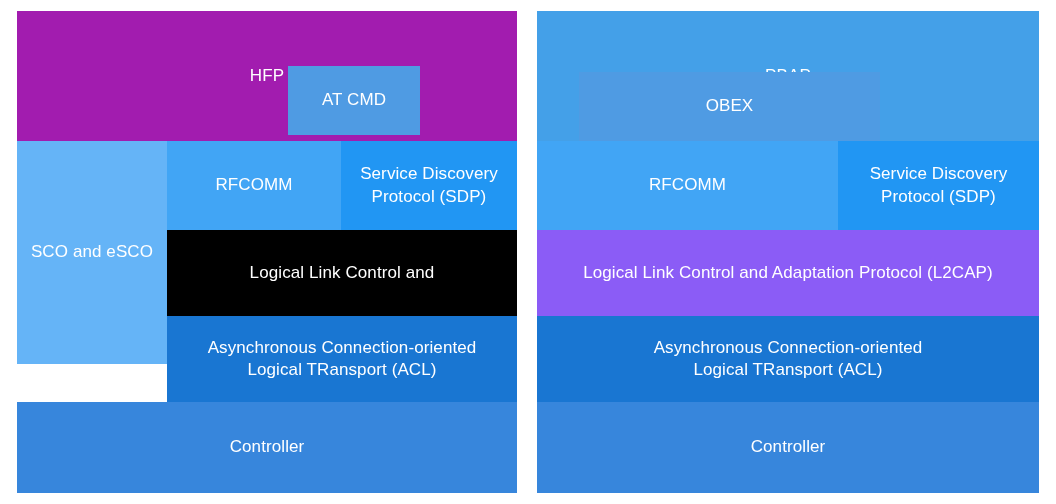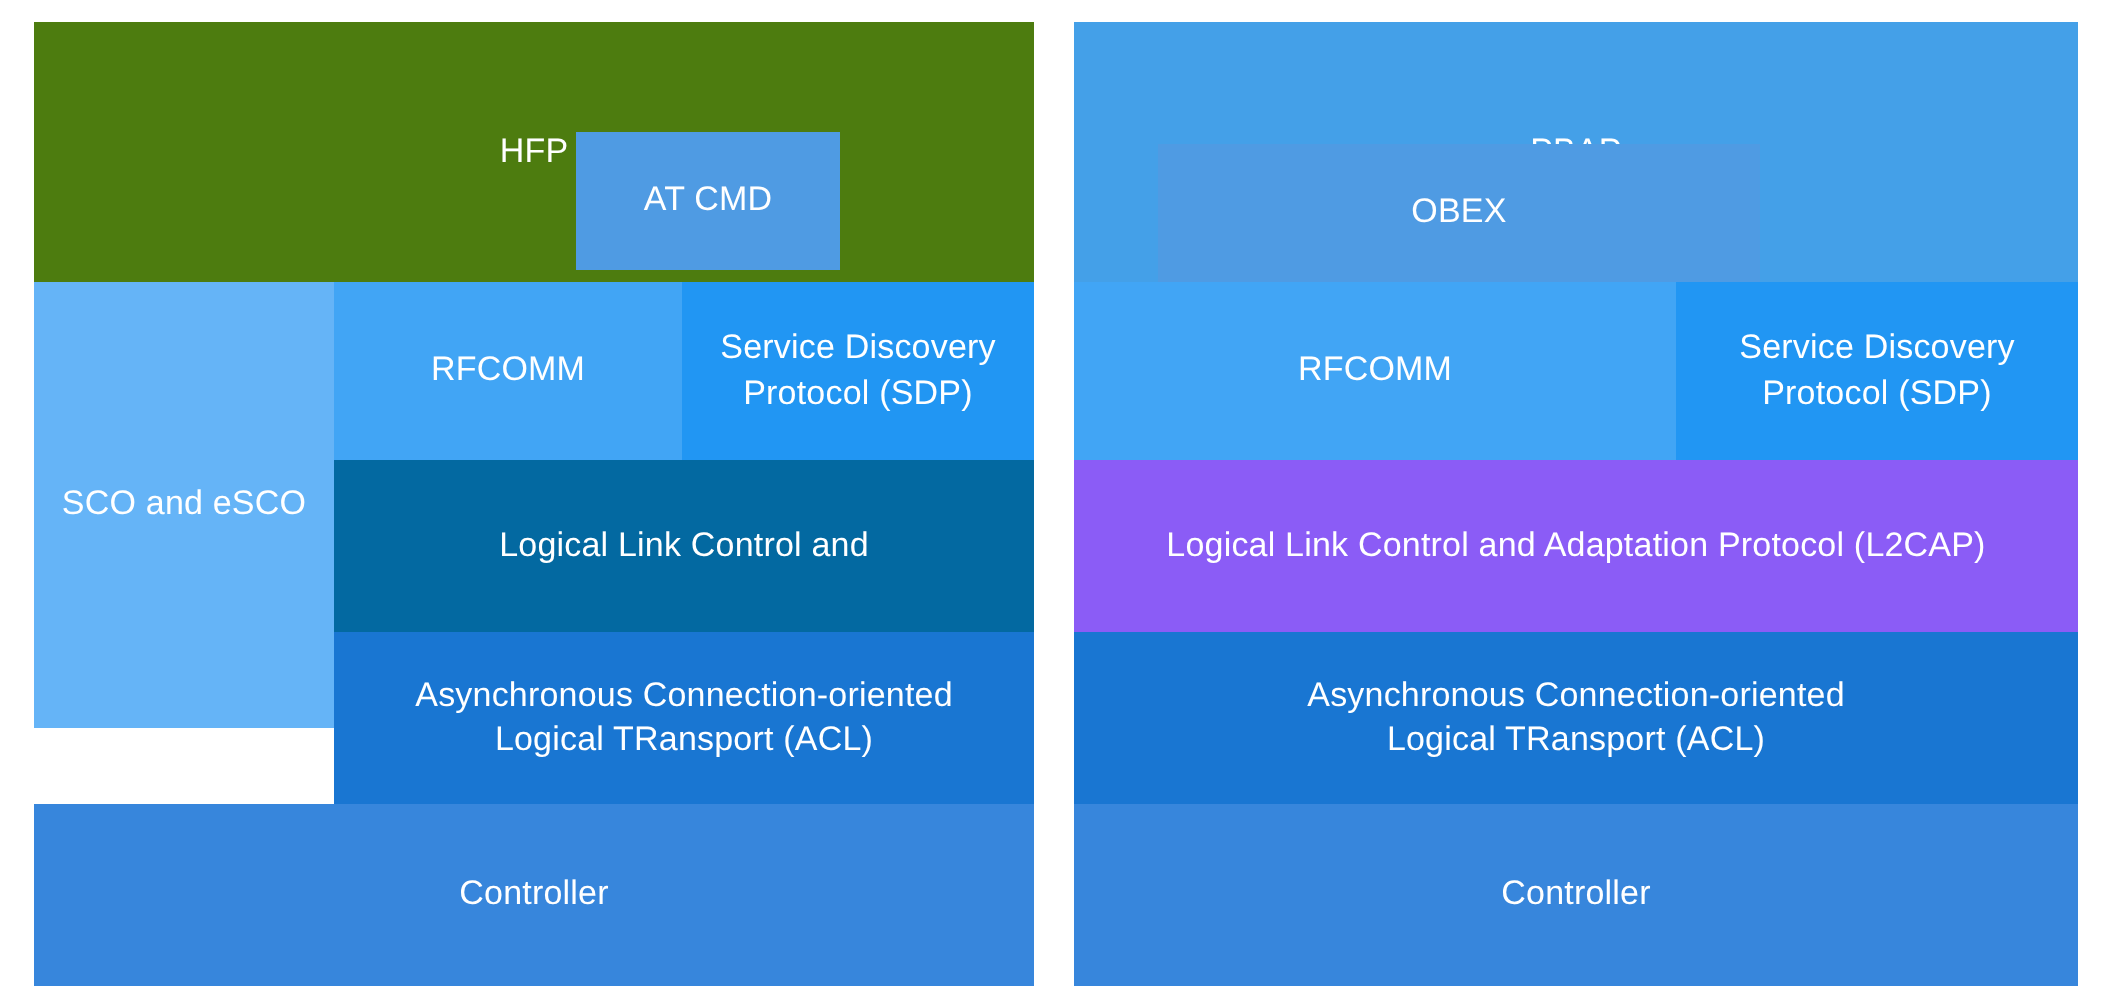--- a/index.html
+++ b/index.html
@@ -49,21 +49,21 @@
   .r-sdp      {left:301px; top:130px; width:201px; height:89px;}
   .r-l2cap    {left:0;   top:219px; width:502px; height:86px;}
   .r-acl      {left:0;   top:305px; width:502px; height:86px;}
   .r-ctrl     {left:0;   top:391px; width:502px; height:91px;}
 </style>
 </head>
 <body style="background-color: rgb(255, 255, 255);">
 
 <div class="stack" id="stack-left">
 
-  <div class="cell l-app" style="background-color: #4d7c0f; color: rgb(255, 255, 255); align-items: center;">
+  <div class="cell l-app" style="background-color: #a21caf; color: rgb(255, 255, 255); align-items: center;">
     <span>HFP</span>
   </div>
 
   <div class="cell l-atcmd" style="background-color: rgb(79, 155, 227); color: rgb(255, 255, 255);">
     <span>AT CMD</span>
   </div>
 
   <div class="cell l-sco" style="background-color: rgb(101, 180, 247); color: rgb(255, 255, 255);">
     <div>
       <span>SCO and eSCO</span>
@@ -74,21 +74,21 @@
     <span>RFCOMM</span>
   </div>
 
   <div class="cell l-sdp" style="background-color: rgb(33, 150, 243); color: rgb(255, 255, 255);">
     <div>
       <span>Service Discovery</span>
       <span>Protocol (SDP)</span>
     </div>
   </div>
 
-  <div class="cell l-l2cap" style="background-color: #0369a1; color: rgb(255, 255, 255);">
+  <div class="cell l-l2cap" style="background-color: #000000; color: rgb(255, 255, 255);">
     <div>
       <span>Logical Link Control and</span>
     </div>
   </div>
 
   <div class="cell l-acl" style="background-color: rgb(25, 118, 210); color: rgb(255, 255, 255);">
     <div>
       <span>Asynchronous Connection-oriented</span>
       <span>Logical TRansport (ACL)</span>
     </div>

